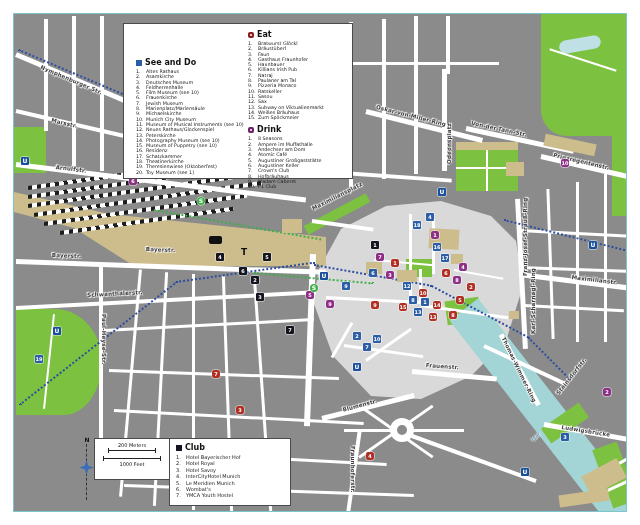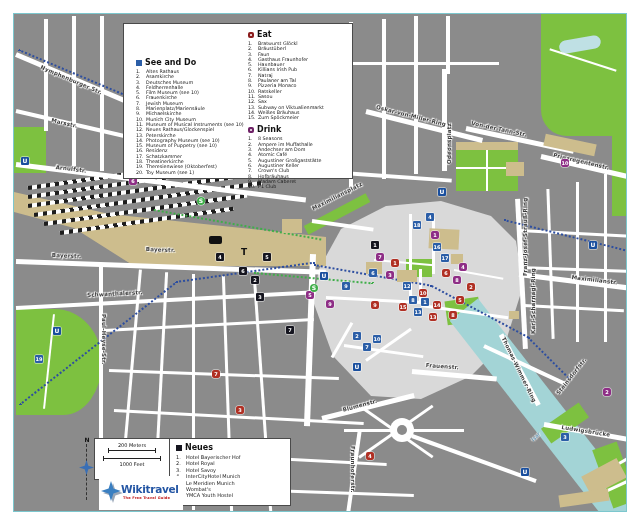--- a/index.html
+++ b/index.html
@@ -461,21 +461,21 @@
               <span class="lnum">20.</span>
               <span class="ltxt">Toy Museum (see 1)</span>
             </div>
           </div>
     </div>
   </div>
 
   <div class="box sleepbox" style="left:155px;top:424px;width:122px;height:68px;padding:4px 6px;">
     <div class="sec-h">
       <span class="bullet sleep"></span>
-      <span>Neues</span>
+      <span>Club</span>
     </div>
     <div>
           <div class="lrow">
             <span class="lnum">1.</span>
             <span class="ltxt">Hotel Bayerischer Hof</span>
           </div>
           <div class="lrow">
             <span class="lnum">2.</span>
             <span class="ltxt">Hotel Royal</span>
           </div>
@@ -508,21 +508,15 @@
     <div class="sbar" style="width:58px;margin:7px auto 0;"></div>
     <div class="scale-lbl" style="margin-top:2px;">1000 Feet</div>
   </div>
 
   <div class="abs" style="left:62px;top:422px;width:22px;height:66px;">
     <div style="font-size:6px;font-weight:bold;color:#111;text-align:center;">N</div>
     <div class="ndash" style="left:10px;top:8px;height:56px;"></div>
     <div class="star" style="left:3px;top:24px;width:15px;height:15px;background:#3a6fb5;"></div>
   </div>
 
-  <div class="abs" style="left:85px;top:462px;width:84px;height:34px;background:#fff;">
-    <div class="star" style="left:4px;top:7px;width:20px;height:20px;background:#9aa7b8;"></div>
-    <div class="star" style="left:2px;top:5px;width:20px;height:20px;background:#3a7fc1;"></div>
-    <div class="abs logo-name" style="left:22px;top:7px;">Wikitravel</div>
-    <div class="abs logo-tag" style="left:24px;top:20px;">The Free Travel Guide</div>
-  </div>
 
 </div>
 </div>
 
 </body></html>

